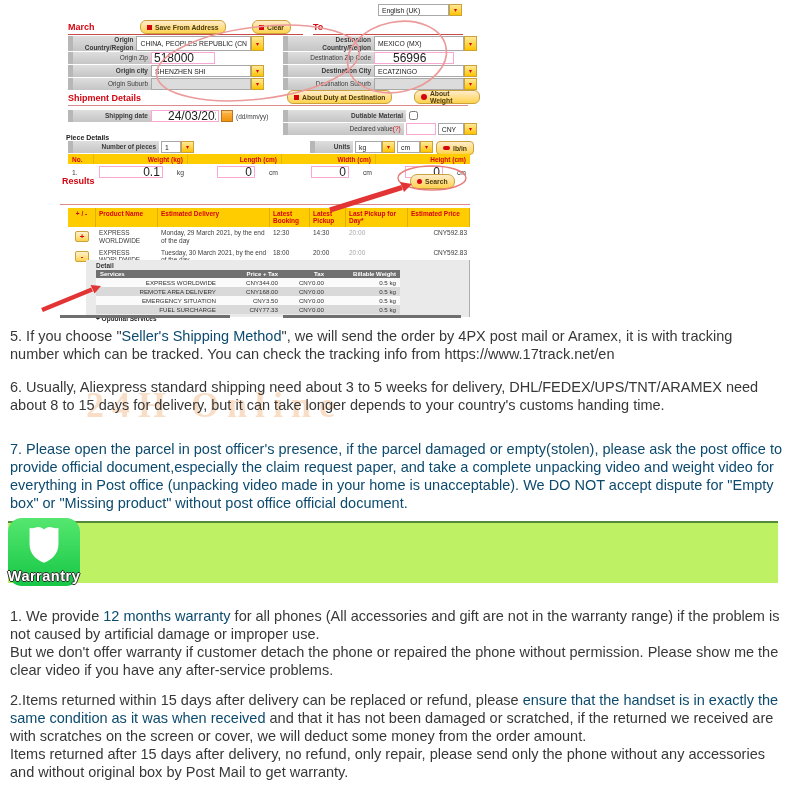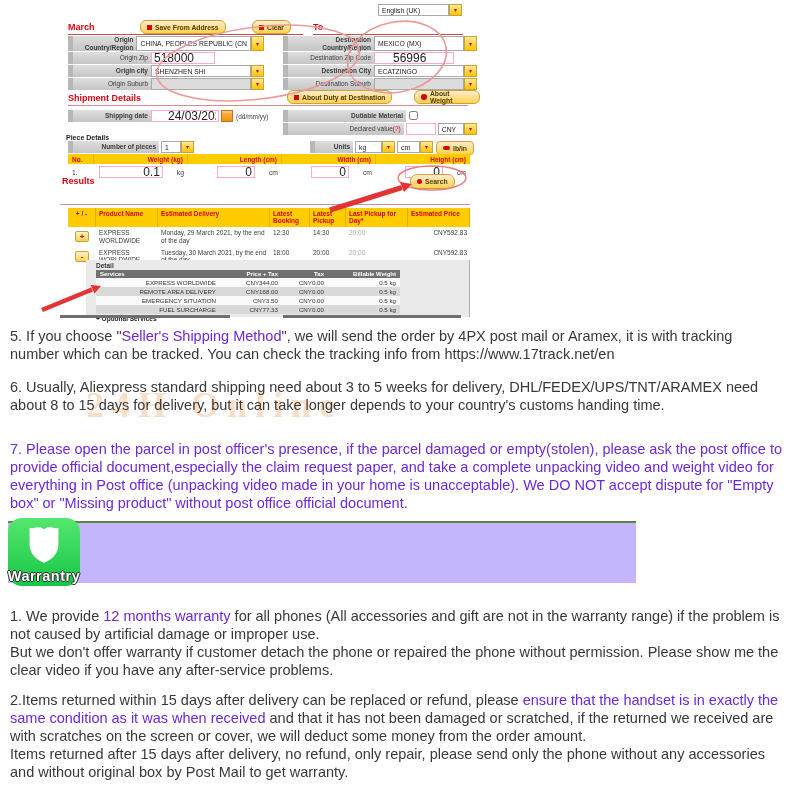--- a/index.html
+++ b/index.html
@@ -75,24 +75,24 @@
   .det-row-b{background:#d9d9d9;}
   .det-opt{font-size:6.5px;font-weight:bold;color:#222;margin-top:1px;}
 
   .remnant{position:absolute;height:3px;background:#6f6f6f;top:313px;}
 
   
   #annotations{position:absolute;left:0;top:0;width:789px;height:330px;z-index:3;pointer-events:none;}
 
   
   .note{position:absolute;left:10px;width:772px;font-size:14.5px;line-height:18px;color:#383838;z-index:1;}
-  .red-text{color:#6d28d9;}
-
-  
-  #banner{position:absolute;left:8px;top:521px;width:628px;height:62px;background:#c4b5fd;border-top:2px solid #548a3a;box-sizing:border-box;z-index:1;}
+  .red-text{color:#0c4a6e;}
+
+  
+  #banner{position:absolute;left:8px;top:521px;width:770px;height:62px;background:#bef264;border-top:2px solid #548a3a;box-sizing:border-box;z-index:1;}
   #badge{position:absolute;left:0px;top:-5px;width:72px;height:68px;border-radius:14px;
     background:linear-gradient(180deg,#55e76f,#15c645);display:flex;flex-direction:column;align-items:center;justify-content:flex-end;}
   #badge svg{position:absolute;top:7px;left:50%;transform:translateX(-50%);}
   .badge-label{font-size:14.5px;font-weight:bold;color:#fff;margin-bottom:2px;letter-spacing:.5px;
     text-shadow:1px 0 0 #2d2d2d,-1px 0 0 #2d2d2d,0 1px 0 #2d2d2d,0 -1px 0 #2d2d2d;}
 </style>
 </head>
 <body>
 
 <div id="page">

